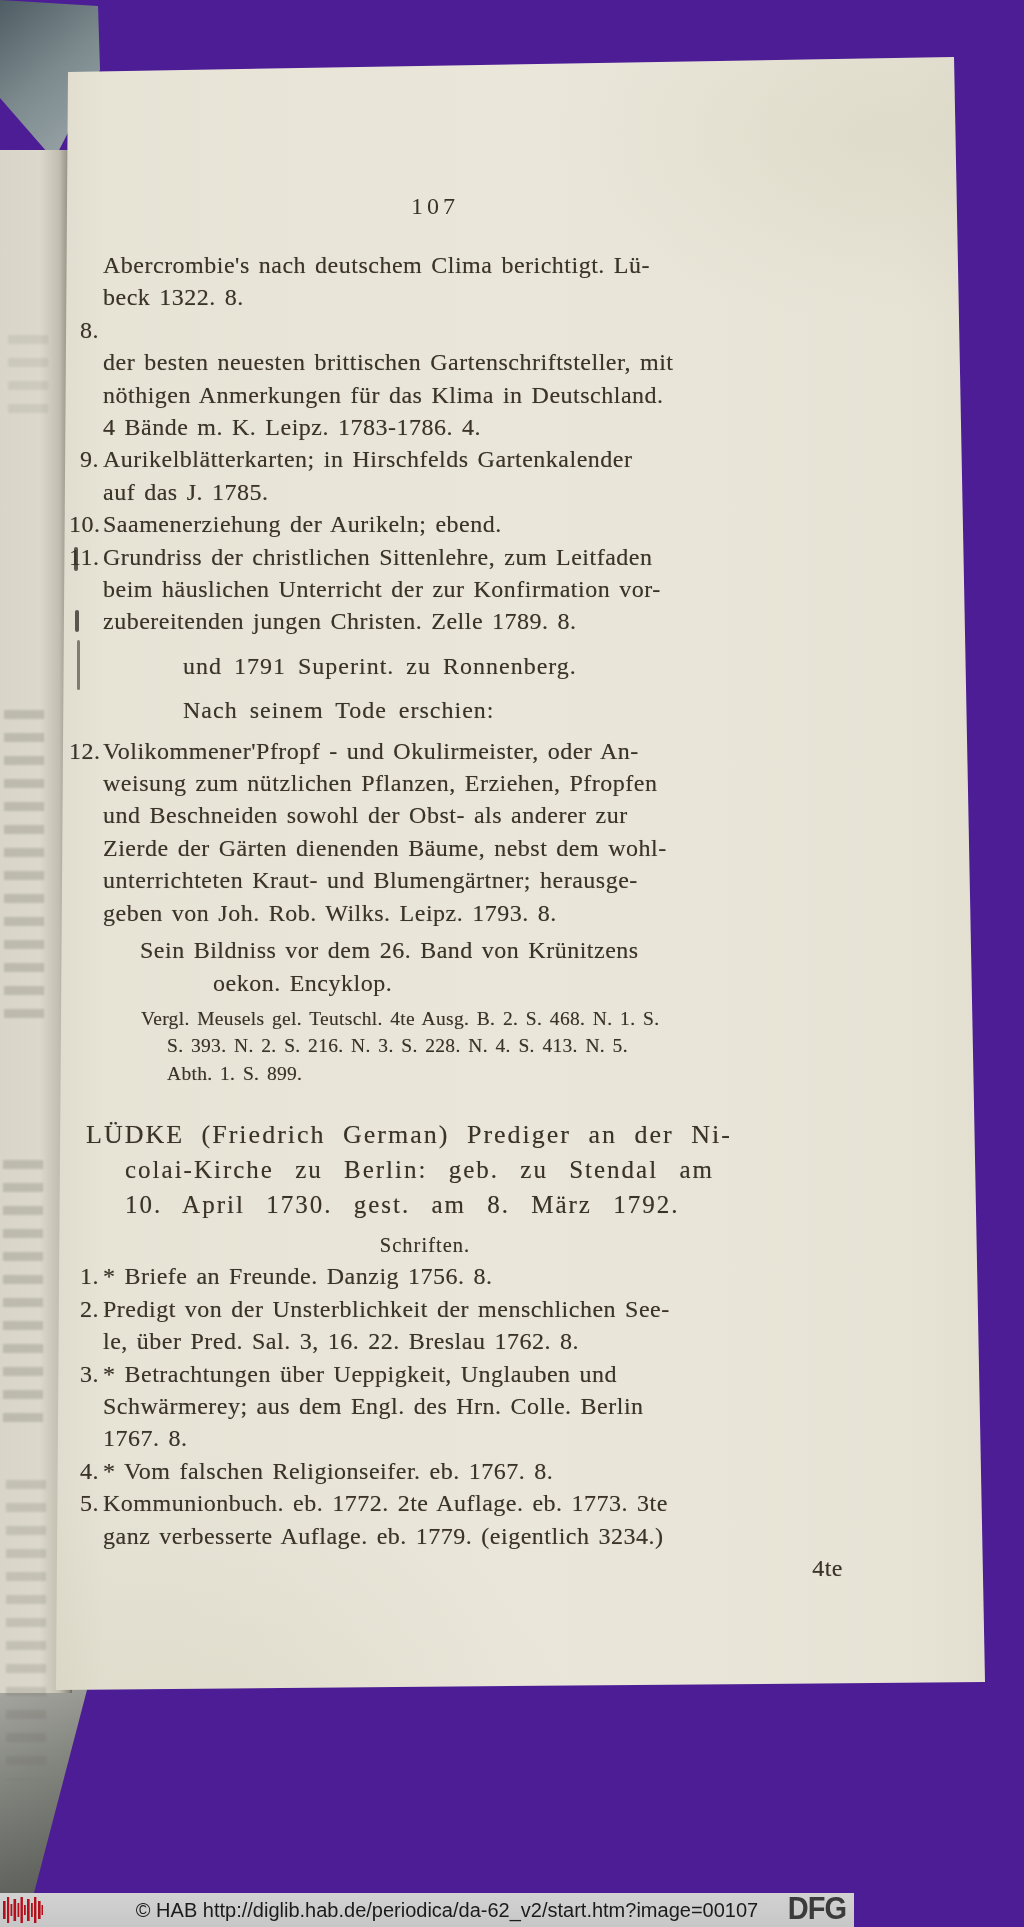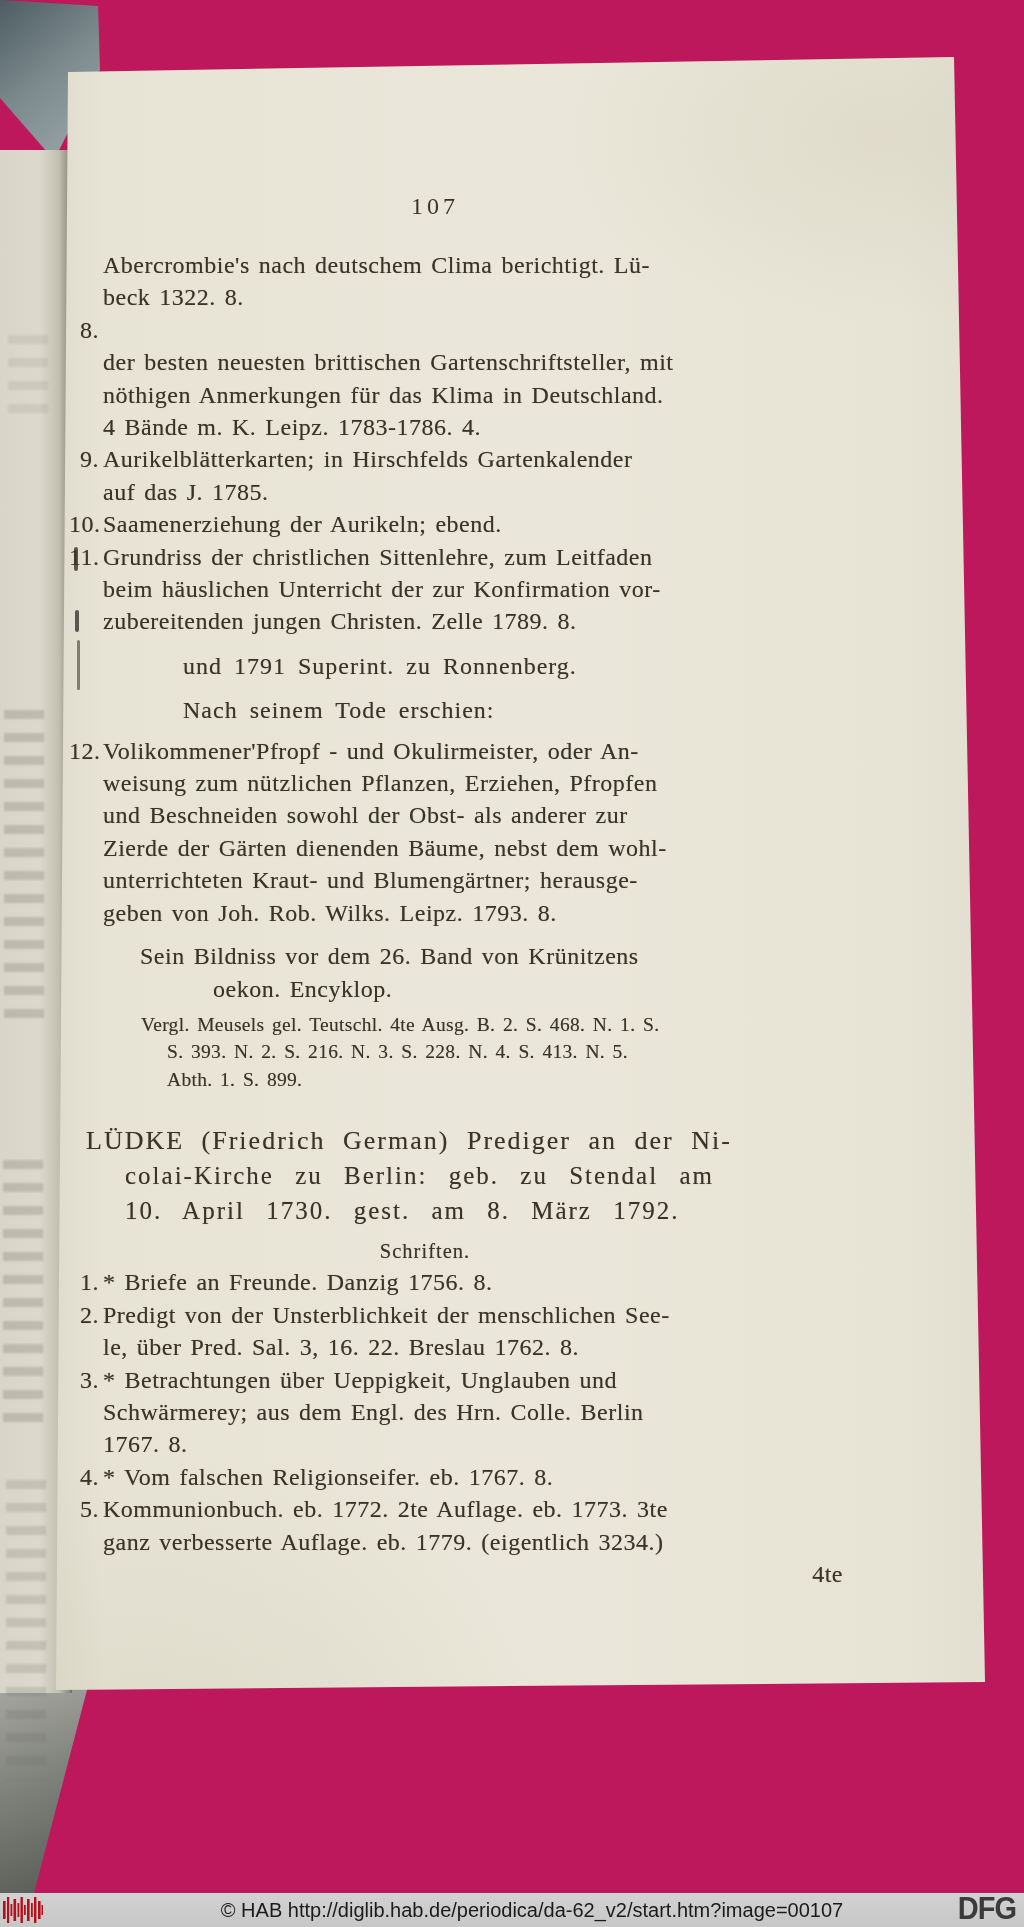--- a/index.html
+++ b/index.html
@@ -1,17 +1,17 @@
 <!DOCTYPE html>
 <html><head>
 <meta charset="utf-8">
 <style>
   html,body{margin:0;padding:0;background:#101211;}
   .screen{position:relative;width:1024px;height:1927px;overflow:hidden;
-          background:#be185d;font-family:"Liberation Serif","DejaVu Serif",serif;}
+          background:#4c1d95;font-family:"Liberation Serif","DejaVu Serif",serif;}
 
   
   .board-top-left{position:absolute;left:0;top:0;width:110px;height:165px;
     background:linear-gradient(140deg,#4e5d63 0%,#7c8a8e 45%,#a3adaf 100%);
     clip-path:polygon(0 0,98px 6px,100px 70px,54px 160px,0 98px);}
   .board-bottom-left{position:absolute;left:0;top:1684px;width:100px;height:209px;
     background:linear-gradient(160deg,#a8a8a2 0%,#83857f 40%,#565853 100%);
     clip-path:polygon(0 0,88px 2px,34px 209px,0 209px);}
   .facing-page{position:absolute;left:0;top:150px;width:72px;height:1543px;
     background:linear-gradient(90deg,#d9d6c9 0%,#dcd9cc 55%,#c2bfb1 82%,#8f8d80 96%,#6a685e 100%);}
@@ -48,25 +48,25 @@
   .entry{min-height:35px;line-height:35px;margin-left:-17px;font-size:26px;
          letter-spacing:2px;word-spacing:9px;}
   .entrycont{min-height:35px;line-height:35px;padding-left:22px;font-size:25px;
          letter-spacing:2px;word-spacing:13px;}
   .schr{min-height:30px;line-height:30px;font-size:20.5px;text-align:center;
         padding-right:128px;letter-spacing:1px;}
   .catch{text-align:right;padding-right:32px;}
   .sp{word-spacing:5px;letter-spacing:1px;}
   .ind37{padding-left:37px;} .ind80{padding-left:80px;} .ind110{padding-left:110px;}
   .ind38{padding-left:38px;} .ind64{padding-left:64px;}
-  .gt4{margin-top:8px;} .gt5{margin-top:11px;} .gt6{margin-top:6px;}
+  .gt4{margin-top:8px;} .gt5{margin-top:5px;} .gt6{margin-top:6px;}
   .gt8{margin-top:8px;} .gt12{margin-top:12px;} .gt30{margin-top:30px;}
 
   
-  .footer{position:absolute;left:0;top:1893px;width:1024px;height:34px;
+  .footer{position:absolute;left:0;top:1893px;width:854px;height:34px;
     background:linear-gradient(180deg,#d2d2d2,#c7c7c7);
     font-family:"Liberation Sans","DejaVu Sans",sans-serif;}
   .hab-logo{position:absolute;left:3px;top:4px;width:40px;height:26px;}
   .bar-url{position:absolute;left:60px;right:20px;top:0;height:34px;line-height:34px;
     text-align:center;font-size:20px;color:#1b1b1b;letter-spacing:0;}
   .dfg{position:absolute;right:8px;top:0;height:34px;line-height:33px;
     font-size:29px;font-weight:900;color:#3b3b3b;letter-spacing:-1px;
     transform:scaleY(1.05);transform-origin:center;}
 </style>
 </head>

